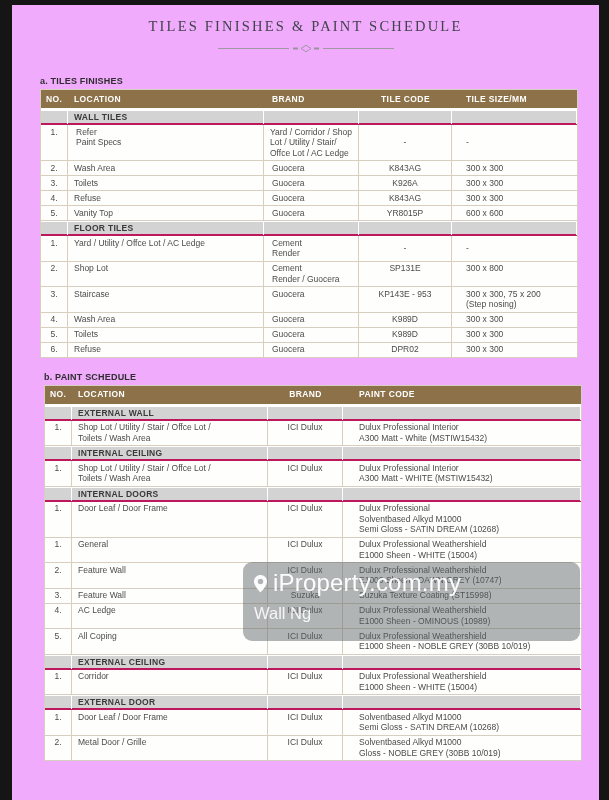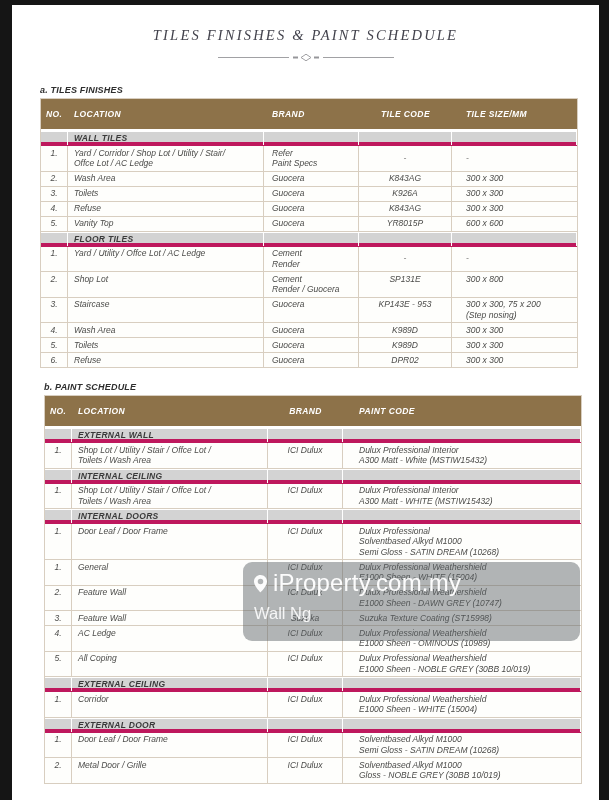--- a/index.html
+++ b/index.html
@@ -6,23 +6,22 @@
   html,body { width: 609px; height: 800px; }
   body {
     position: relative;
     background: #151515;
     font-family: "Liberation Sans", sans-serif;
     overflow: hidden;
   }
   .page {
     position: absolute;
     left: 12px; top: 5px; right: 10px; bottom: 0;
-    background: #ffffff;
-    padding-top: 17px;
-    font-style: italic;
+    background: #f0abfc;
+    padding-top: 8px;
   }
   
   .doc-title {
     text-align: center;
     font-family: "Liberation Serif", serif;
     font-size: 14.5px;
     letter-spacing: 2.2px;
     color: #42424c;
     margin-top: 5px;
   }
@@ -57,35 +56,35 @@
     color: #4b4b49;
     border-right: 1px solid var(--bd);
     white-space: pre-line;
     min-height: 13px;
   }
   .cell:last-child { border-right: none; }
   
   .row.head {
     background: #8d7249;
     border-bottom: 2px solid #fff;
-    height: 32px;
+    height: 20px;
   }
   .head .cell {
     color: #ffffff;
     font-weight: bold;
     letter-spacing: .4px;
     align-items: center;
     border-right: none;
     padding-top: 0; padding-bottom: 0;
   }
   
   .row.band {
     background: #d3d3d3;
     border-top: 1px solid #fff;
-    border-bottom: 4px solid #be185d;
+    border-bottom: 2px solid #be185d;
     height: 15px;
   }
   .band .cell { border-right: 1px solid #fff; align-items: center; padding-top: 0; padding-bottom: 0; }
   .band .gname { font-weight: bold; color: #3a3a3a; letter-spacing: .3px; }
   
   .c0 { justify-content: center; text-align: center; }
   .head .c0 { justify-content: flex-start; padding-left: 5px; }
   .c1 { padding-left: 6px; }
   .ta .c2 { padding-left: 8px; }
   .ta .c3 { justify-content: center; text-align: center; }
@@ -146,24 +145,24 @@
         </div>
         <div class="row band">
           <div class="cell c0"></div>
           <div class="cell c1 gname">WALL TILES</div>
           <div class="cell c2"></div>
           <div class="cell c3"></div>
           <div class="cell c4"></div>
         </div>
         <div class="row">
           <div class="cell c0">1.</div>
+          <div class="cell c2">Refer
+Paint Specs</div>
           <div class="cell c1">Yard / Corridor / Shop Lot / Utility / Stair/
 Offce Lot / AC Ledge</div>
-          <div class="cell c2">Refer
-Paint Specs</div>
           <div class="cell c3 dash">-</div>
           <div class="cell c4 dash">-</div>
         </div>
         <div class="row">
           <div class="cell c0">2.</div>
           <div class="cell c1">Wash Area</div>
           <div class="cell c2">Guocera</div>
           <div class="cell c3">K843AG</div>
           <div class="cell c4">300 x 300</div>
         </div>

